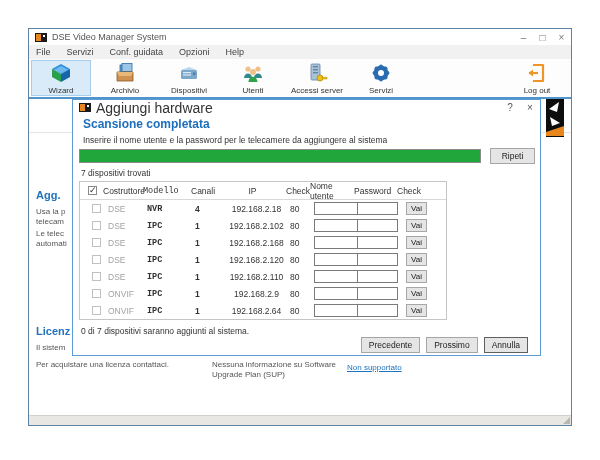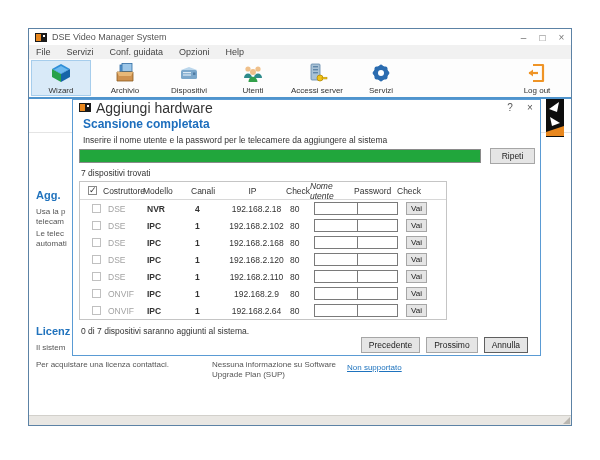--- a/index.html
+++ b/index.html
@@ -66,21 +66,21 @@
   .device-table { position:absolute; left:6px; top:81px; width:368px; height:139px;
                   border:1px solid #c5c5c5; overflow:hidden; }
   .t-row { display:flex; align-items:center; height:17px; font-size:8.5px; color:#333; }
   .t-header { height:18px; border-bottom:1px solid #d8d8d8; }
   .cb { width:9px; height:9px; border:1px solid #8a8a8a; background:#fff; margin-left:8px;
         flex:0 0 auto; position:relative; }
   .cb.dim { border-color:#c0c0c0; }
   .cb.checked::after { content:"\2713"; position:absolute; left:0px; top:-2px; font-size:9px; color:#333; }
   .c-costr { margin-left:6px; width:40px; }
   .c-costr.val { color:#a3a3a3; }
-  .c-mod { width:46px; font-weight:bold; }
+  .c-mod { width:46px; font-weight:bold;font-family:Liberation Mono, monospace; }
   .t-header .c-mod { font-weight:normal; }
   .c-can { width:36px; padding-left:2px; font-weight:bold; }
   .t-header .c-can { font-weight:normal; }
   .c-ip { width:55px; text-align:center; }
   .c-porta { width:30px; padding-left:6px; }
   .cred-input { width:44px; height:13px; border:1px solid #7a7a7a; background:#fff; font-size:8px; padding:0 2px; }
   .cred-input.pw { width:41px; margin-left:-1px; }
   .vai { width:21px; height:13px; margin-left:8px; font-size:8px; padding:0; }
   .c-check-hdr { margin-left:2px; }
 
@@ -242,21 +242,21 @@
     <div class="found">7 dispositivi trovati</div>
 
     <div class="device-table">
       <div class="t-row t-header">
         <span class="cb checked"></span>
         <span class="c-costr">Costruttore</span>
         <span class="c-mod">Modello</span>
         <span class="c-can">Canali</span>
         <span class="c-ip">IP</span>
         <span class="c-porta">Check</span>
-        <span style="width:44px;font-style:italic;">Nome utente</span>
+        <span style="width:44px;">Nome utente</span>
         <span style="width:41px;">Password</span>
         <span class="c-check-hdr">Check</span>
       </div>
       <div id="table-body">
   <div class="t-row">
     <span class="cb dim" style="margin-left:12px;"></span>
     <span class="c-costr val" style="margin-left:7px; width:39px;">DSE</span>
     <span class="c-mod">NVR</span>
     <span class="c-can">4</span>
     <span class="c-ip">192.168.2.18</span>

